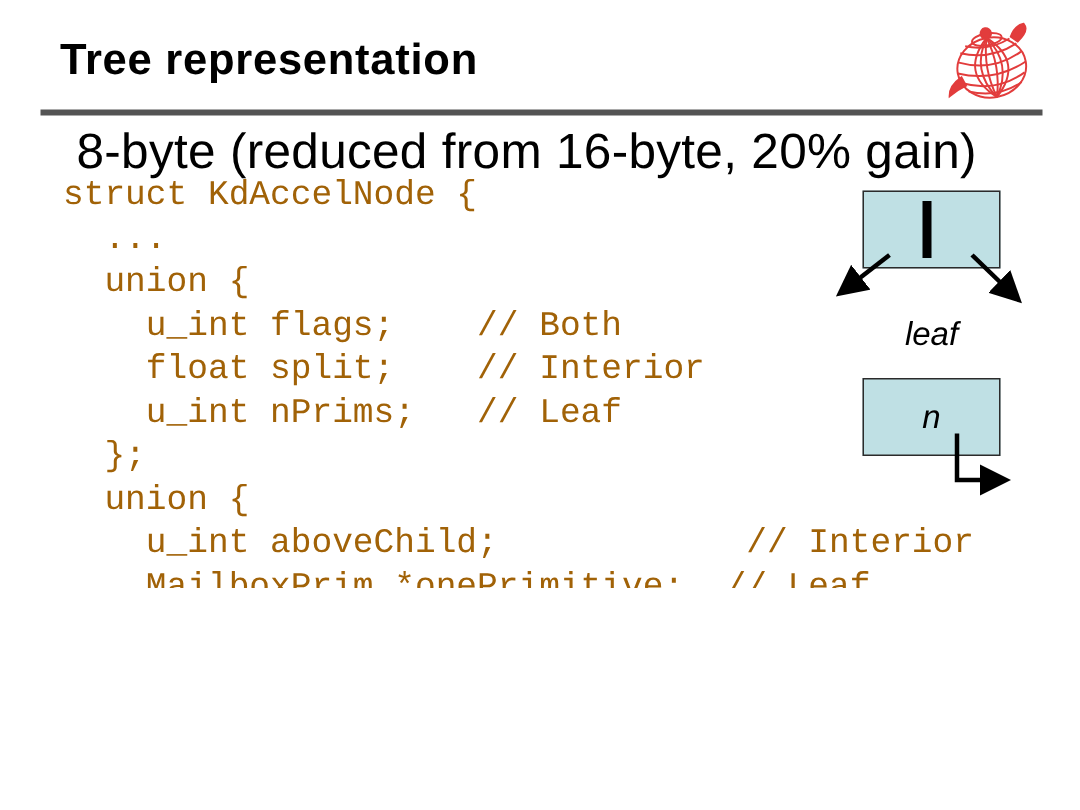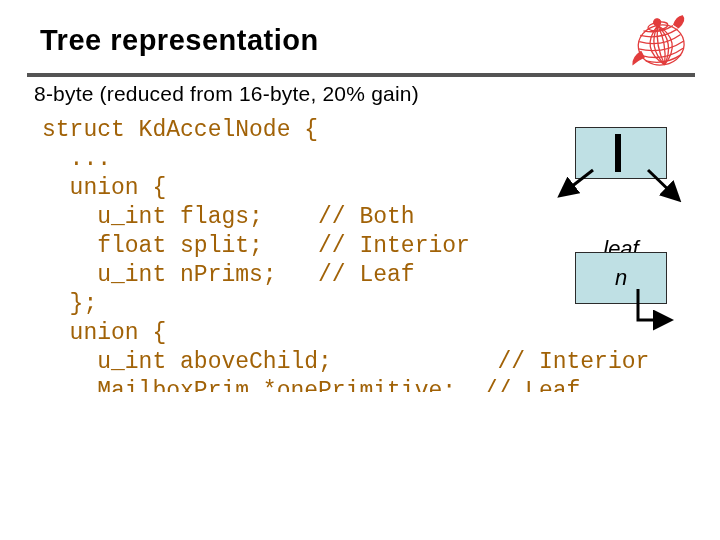--- a/index.html
+++ b/index.html
@@ -25,23 +25,23 @@
   .rule {
     position: absolute;
     left: 27px;
     top: 73px;
     width: 668px;
     height: 4px;
     background: #545454;
   }
   .subtitle {
     position: absolute;
-    left: 34px;
+    left: 51px;
     top: 82px;
-    font-size: 21px;
+    font-size: 33px;
     color: #000;
     letter-spacing: 0.2px;
   }
   .code {
     position: absolute;
     left: 42px;
     top: 116px;
     margin: 0;
     font-family: "Liberation Mono", "DejaVu Sans Mono", monospace;
     font-size: 23px;
@@ -52,21 +52,21 @@
   .diag-label {
     position: absolute;
     width: 92px;
     text-align: center;
     font-style: italic;
     font-size: 22px;
     color: #000;
     white-space: nowrap;
   }
   .label-interior { left: 575px; top: 95px; }
-  .label-leaf     { left: 575px; top: 236px; }
+  .label-leaf     { left: 575px; top: 210px; }
   .node-box {
     position: absolute;
     width: 90px;
     height: 50px;
     border: 1px solid #2b2b2b;
   }
   .box-interior { left: 575px; top: 127px; }
   .box-leaf {
     left: 575px; top: 252px;
     display: flex; align-items: center; justify-content: center;

